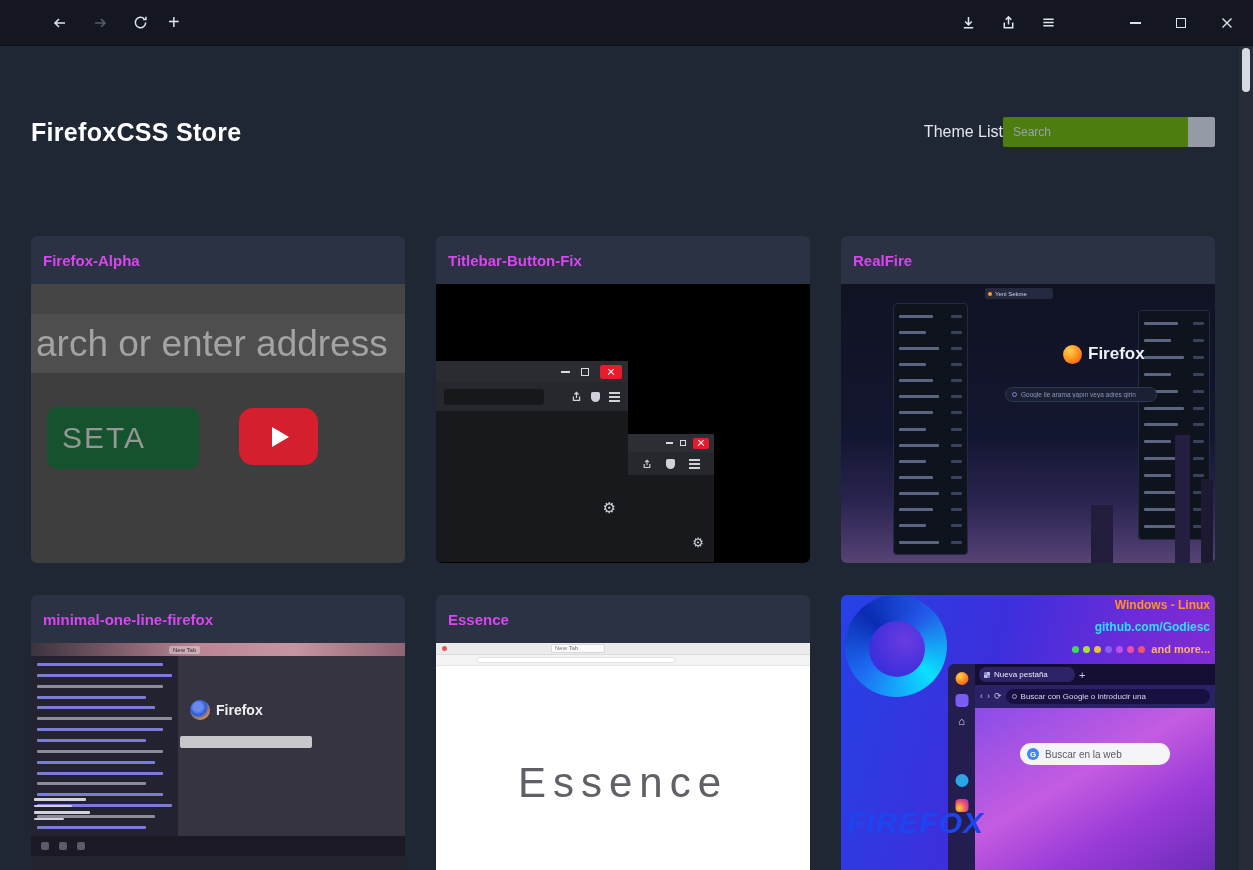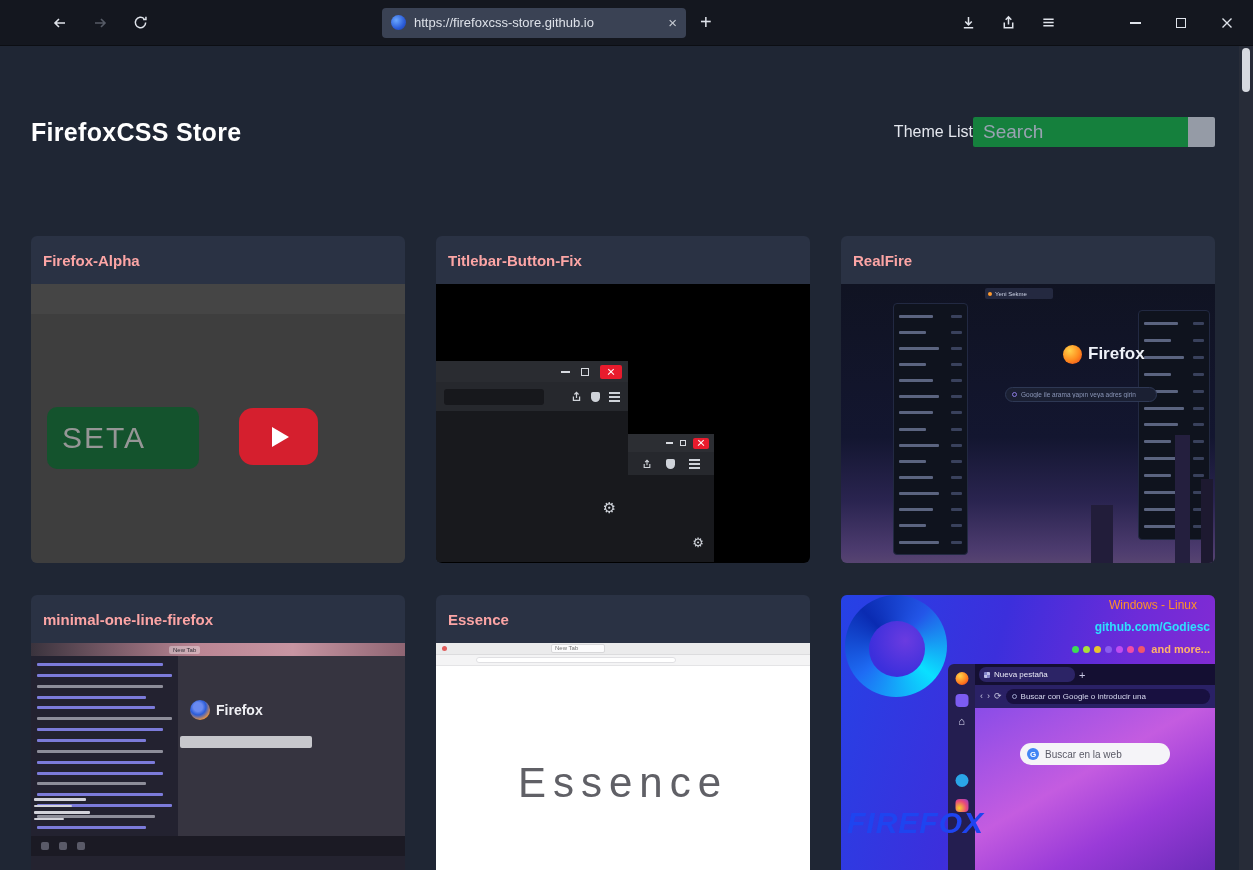--- a/index.html
+++ b/index.html
@@ -26,27 +26,27 @@
   
   .page{position:absolute;top:46px;left:0;right:0;bottom:0;background:#1f2634;overflow:hidden}
   .scrollbar{position:absolute;top:0;right:0;bottom:0;width:14px;background:#272c38}
   .scroll-thumb{position:absolute;top:2px;left:3px;width:8px;height:44px;background:#d7dae0;border-radius:4px}
   .content{padding:0 38px 0 31px}
   .page-header{display:flex;justify-content:space-between;align-items:center;margin-top:66px;height:40px}
   .site-title{font-size:25px;font-weight:700;color:#ffffff;letter-spacing:.3px}
   .header-right{display:flex;align-items:center;}
   .theme-list{color:#e4e7ee;font-size:16px;text-decoration:none;cursor:pointer}
   .search-wrap{display:flex}
-  .search-input{width:215px;height:30px;background:#15803d;border:none;outline:none;color:#cfd4dd;padding:0 10px;font-size:19px;border-radius:2px 0 0 2px}
+  .search-input{width:185px;height:30px;background:#4d7c0f;border:none;outline:none;color:#cfd4dd;padding:0 10px;font-size:12px;border-radius:2px 0 0 2px}
   .search-input::placeholder{color:#99a2b2}
   .search-btn{width:27px;height:30px;background:#959ba6;border:none;border-radius:0 2px 2px 0;cursor:pointer}
 
   .grid{display:grid;grid-template-columns:repeat(3,1fr);column-gap:31px;row-gap:32px;margin-top:84px}
   .card{background:#2a3244;border-radius:6px;overflow:hidden;height:327px;cursor:pointer}
-  .card-title{height:48px;display:flex;align-items:center;padding:0 12px;color:#fca5a5;font-weight:700;font-size:15px}
+  .card-title{height:48px;display:flex;align-items:center;padding:0 12px;color:#d946ef;font-weight:700;font-size:15px}
   .preview{position:relative;height:279px;overflow:hidden}
 
   
   .pv-alpha{background:#3e3e3e}
   .pv-alpha::before{content:"";position:absolute;top:0;left:0;right:0;height:30px;background:#454545}
   .fa-addr{position:absolute;left:0;right:0;top:30px;height:59px;background:#4e4e4e;color:#a3a3a3;font-size:37px;line-height:59px;padding-left:5px;white-space:nowrap;overflow:hidden}
   .fa-seta{position:absolute;left:16px;top:123px;width:152px;height:62px;background:#14532d;border-radius:10px;color:#969696;font-size:30px;display:flex;align-items:center;padding-left:15px;letter-spacing:2px}
   .fa-yt{position:absolute;left:208px;top:124px;width:79px;height:57px;background:#d51f2e;border-radius:14px;display:flex;align-items:center;justify-content:center}
   .fa-tri{width:0;height:0;border-left:17px solid #fff;border-top:10px solid transparent;border-bottom:10px solid transparent;margin-left:4px}
 
@@ -128,21 +128,21 @@
   .es-dot{width:5px;height:5px;border-radius:50%;background:#e05c5c;flex:none}
   .es-tab{margin-left:100px;width:54px;height:9px;background:#fbfbfc;border:1px solid #d8d8da;border-radius:2px;font-size:6px;color:#777;line-height:7px;padding-left:3px;white-space:nowrap;overflow:hidden}
   .es-strip2{height:11px;background:#f4f4f5;border-bottom:1px solid #e4e4e6;display:flex;align-items:center;padding-left:40px}
   .es-url{width:200px;height:6px;background:#fff;border:1px solid #e0e0e3;border-radius:3px}
   .es-big{position:absolute;left:0;right:0;top:116px;text-align:center;font-size:42px;font-weight:300;letter-spacing:7px;color:#606066}
 
   
   .pv-one{background:linear-gradient(105deg,#2542e6 0%,#3c2fdc 38%,#6e2bd8 68%,#8e2bd0 100%)}
   .one-fox{position:absolute;left:4px;top:0;width:102px;height:102px;border-radius:50%;background:conic-gradient(from 130deg,#0ae0ff,#1e6cf4 28%,#0a2bb2 52%,#2356e8 75%,#0ae0ff)}
   .one-fox::after{content:"";position:absolute;left:24px;top:26px;width:56px;height:56px;border-radius:50%;background:radial-gradient(circle at 65% 35%,#6a3be0,#3c2fdc 70%)}
-  .one-l1{position:absolute;right:18px;top:3px;font-size:12px;font-weight:400;color:#ff9326}
+  .one-l1{position:absolute;right:5px;top:3px;font-size:12px;font-weight:700;color:#ff9326}
   .one-l2{position:absolute;right:5px;top:25px;font-size:12px;font-weight:700;color:#2ee0ff}
   .one-l3{position:absolute;right:5px;top:48px;display:flex;align-items:center;gap:6px;font-size:11px;font-weight:700;color:#ffb26b}
   .one-dots{display:flex;gap:4px}
   .one-dots i{width:7px;height:7px;border-radius:50%;display:block}
   .one-browser{position:absolute;left:107px;top:69px;right:0;bottom:0;display:flex;border-radius:6px 0 0 0;overflow:hidden}
   .one-side{width:27px;background:#241e50;position:relative;flex:none}
   .one-side i,.one-side span{position:absolute;left:50%;transform:translateX(-50%)}
   .os-fox{width:13px;height:13px;border-radius:50%;background:radial-gradient(circle at 35% 30%,#ffd24a,#ff7a1e 60%,#e8321e);top:8px}
   .os-purple{width:13px;height:13px;border-radius:4px;background:#7c5cf2;top:30px}
   .os-house{top:52px;color:#d8d8f0;font-size:11px;line-height:11px}
@@ -180,25 +180,20 @@
         </svg>
     </button>
     <button class="icon-btn">
       <svg width="15" height="15" viewBox="0 0 16 16" fill="none" stroke="currentColor" stroke-width="1.6">
           <path d="M13.5 8a5.5 5.5 0 1 1-1.6-3.9"></path>
           <path d="M13.8 1.8v3h-3" fill="none"></path>
         </svg>
     </button>
   </div>
 
-  <div class="tab-pill">
-    <span class="favicon"></span>
-    <span class="url-text">https://firefoxcss-store.github.io</span>
-    <button class="tab-close">×</button>
-  </div>
 
   <button class="newtab-btn">+</button>
 
   <div class="right-icons">
     <button class="icon-btn">
       <svg width="15" height="15" viewBox="0 0 16 16" fill="none" stroke="currentColor" stroke-width="1.6">
           <path d="M8 2v8M4.5 7L8 10.5 11.5 7M3 13.5h10"></path>
         </svg>
     </button>
     <button class="icon-btn">
@@ -239,20 +234,21 @@
           <button class="search-btn"></button>
         </div>
       </div>
     </header>
 
     <div class="grid">
 
       <div class="card">
         <div class="card-title">Firefox-Alpha</div>
         <div class="preview pv-alpha">
+          <div class="fa-addr">arch or enter address</div>
           <div class="fa-seta">SETA</div>
           <div class="fa-yt">
               <span class="fa-tri"></span>
             </div>
         </div>
       </div>
 
       <div class="card">
         <div class="card-title">Titlebar-Button-Fix</div>
         <div class="preview pv-titlebar">

